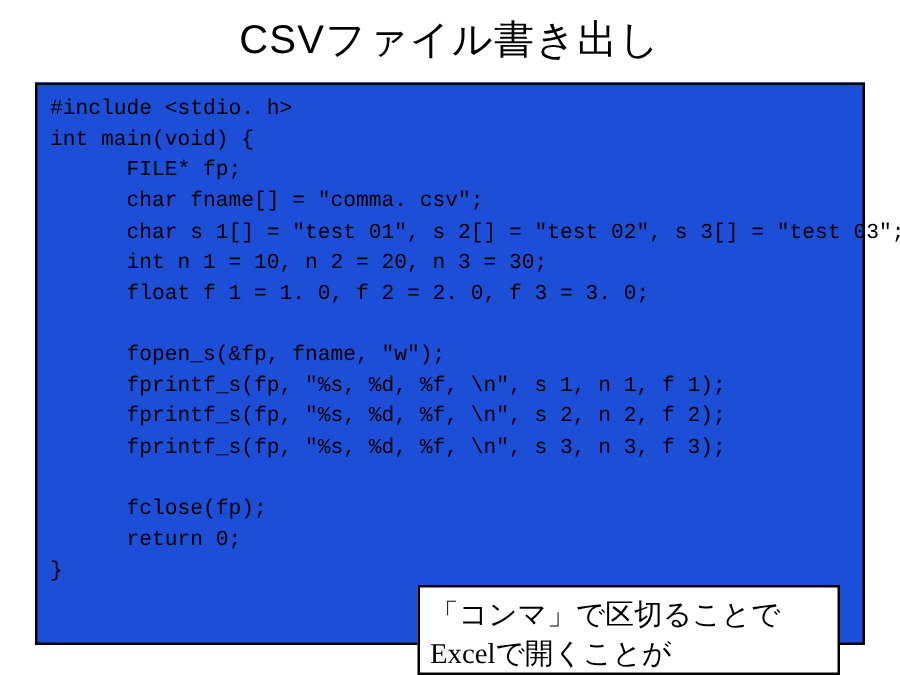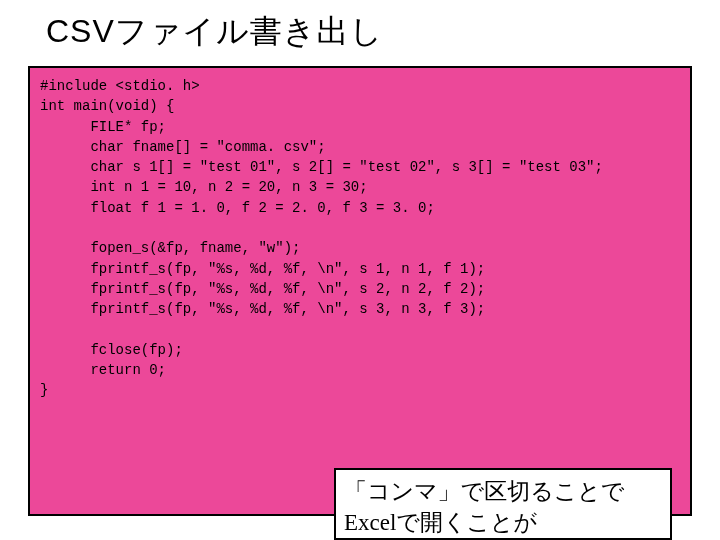--- a/index.html
+++ b/index.html
@@ -5,33 +5,33 @@
   * { margin: 0; padding: 0; box-sizing: border-box; }
   body {
     width: 720px;
     height: 540px;
     background: #fff;
     font-family: "MS PGothic", sans-serif;
     position: relative;
     overflow: hidden;
   }
   .title {
+    text-align: center;
     font-size: 32px;
     font-weight: normal;
     padding: 10px 0 8px 0;
     letter-spacing: 1px;
-    margin-left: 46px;
   }
   .code-box {
     border: 2px solid #000;
     margin: 4px 28px 0 28px;
     padding: 8px 10px 14px 10px;
-    background: #ec4899;
+    background: #1d4ed8;
     font-family: Consolas, "Courier New", monospace;
-    font-size: 14px;
+    font-size: 17px;
     line-height: 1.45;
     white-space: pre;
     position: relative;
     z-index: 1;
     height: 450px;
   }
   .note-box {
     position: absolute;
     right: 48px;
     bottom: 0px;

